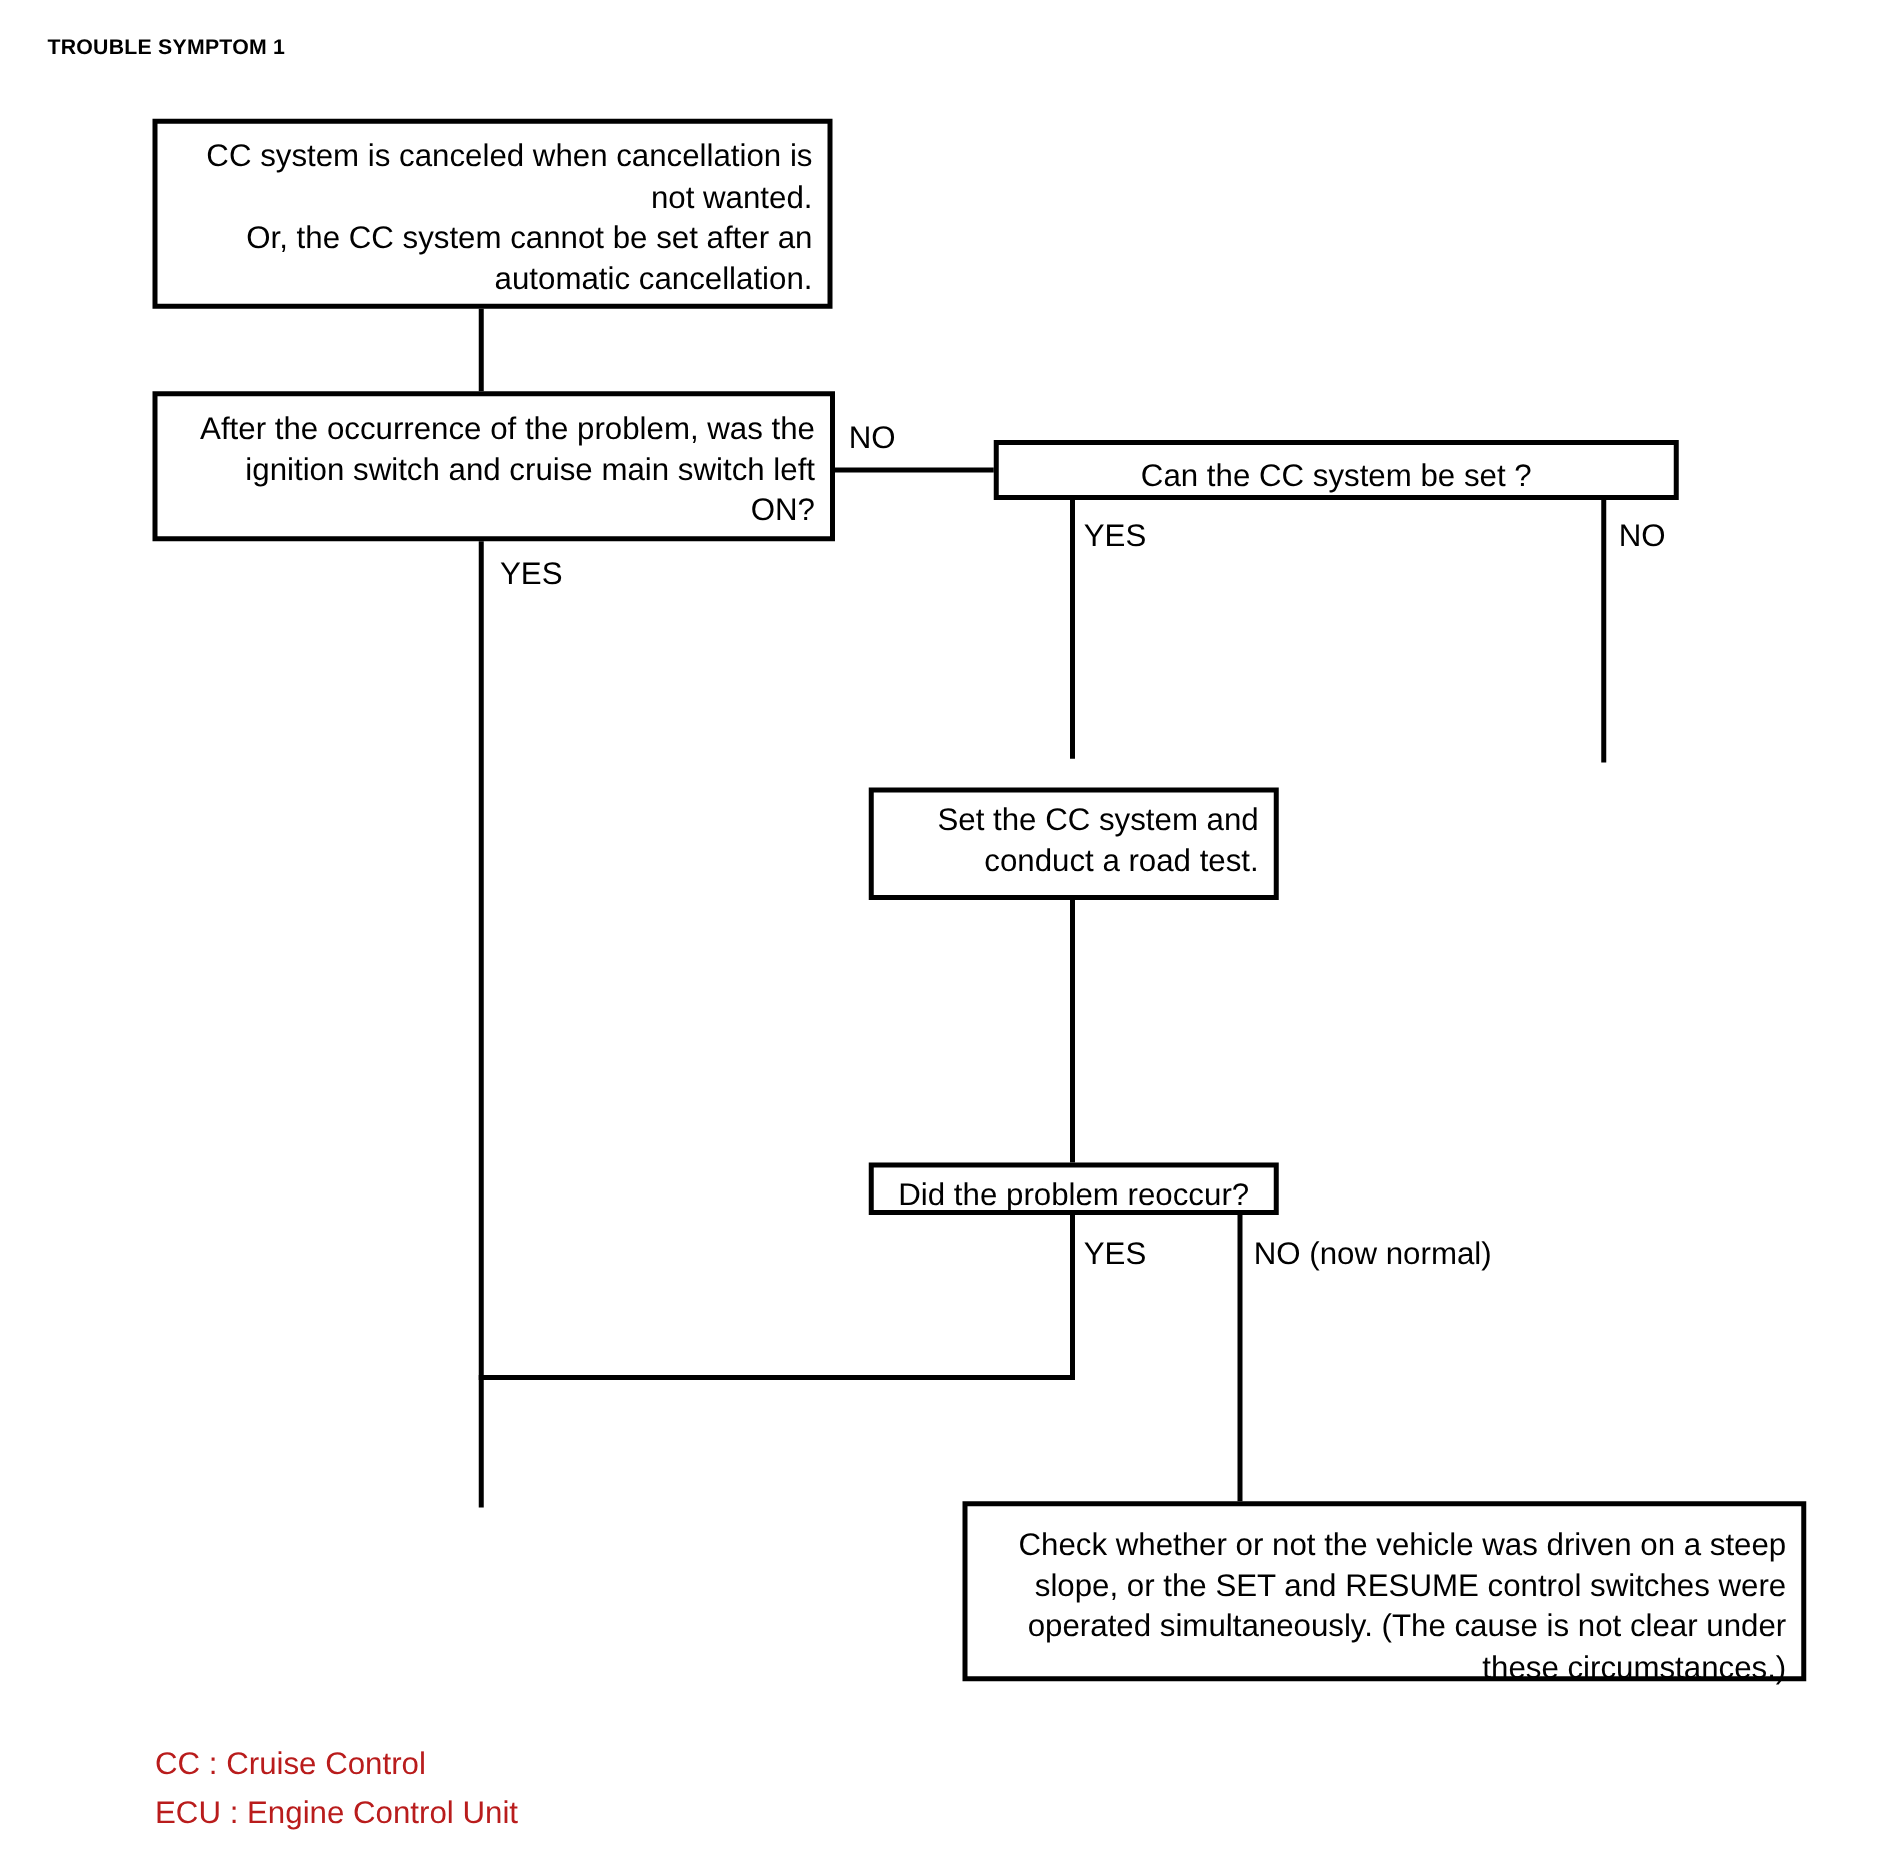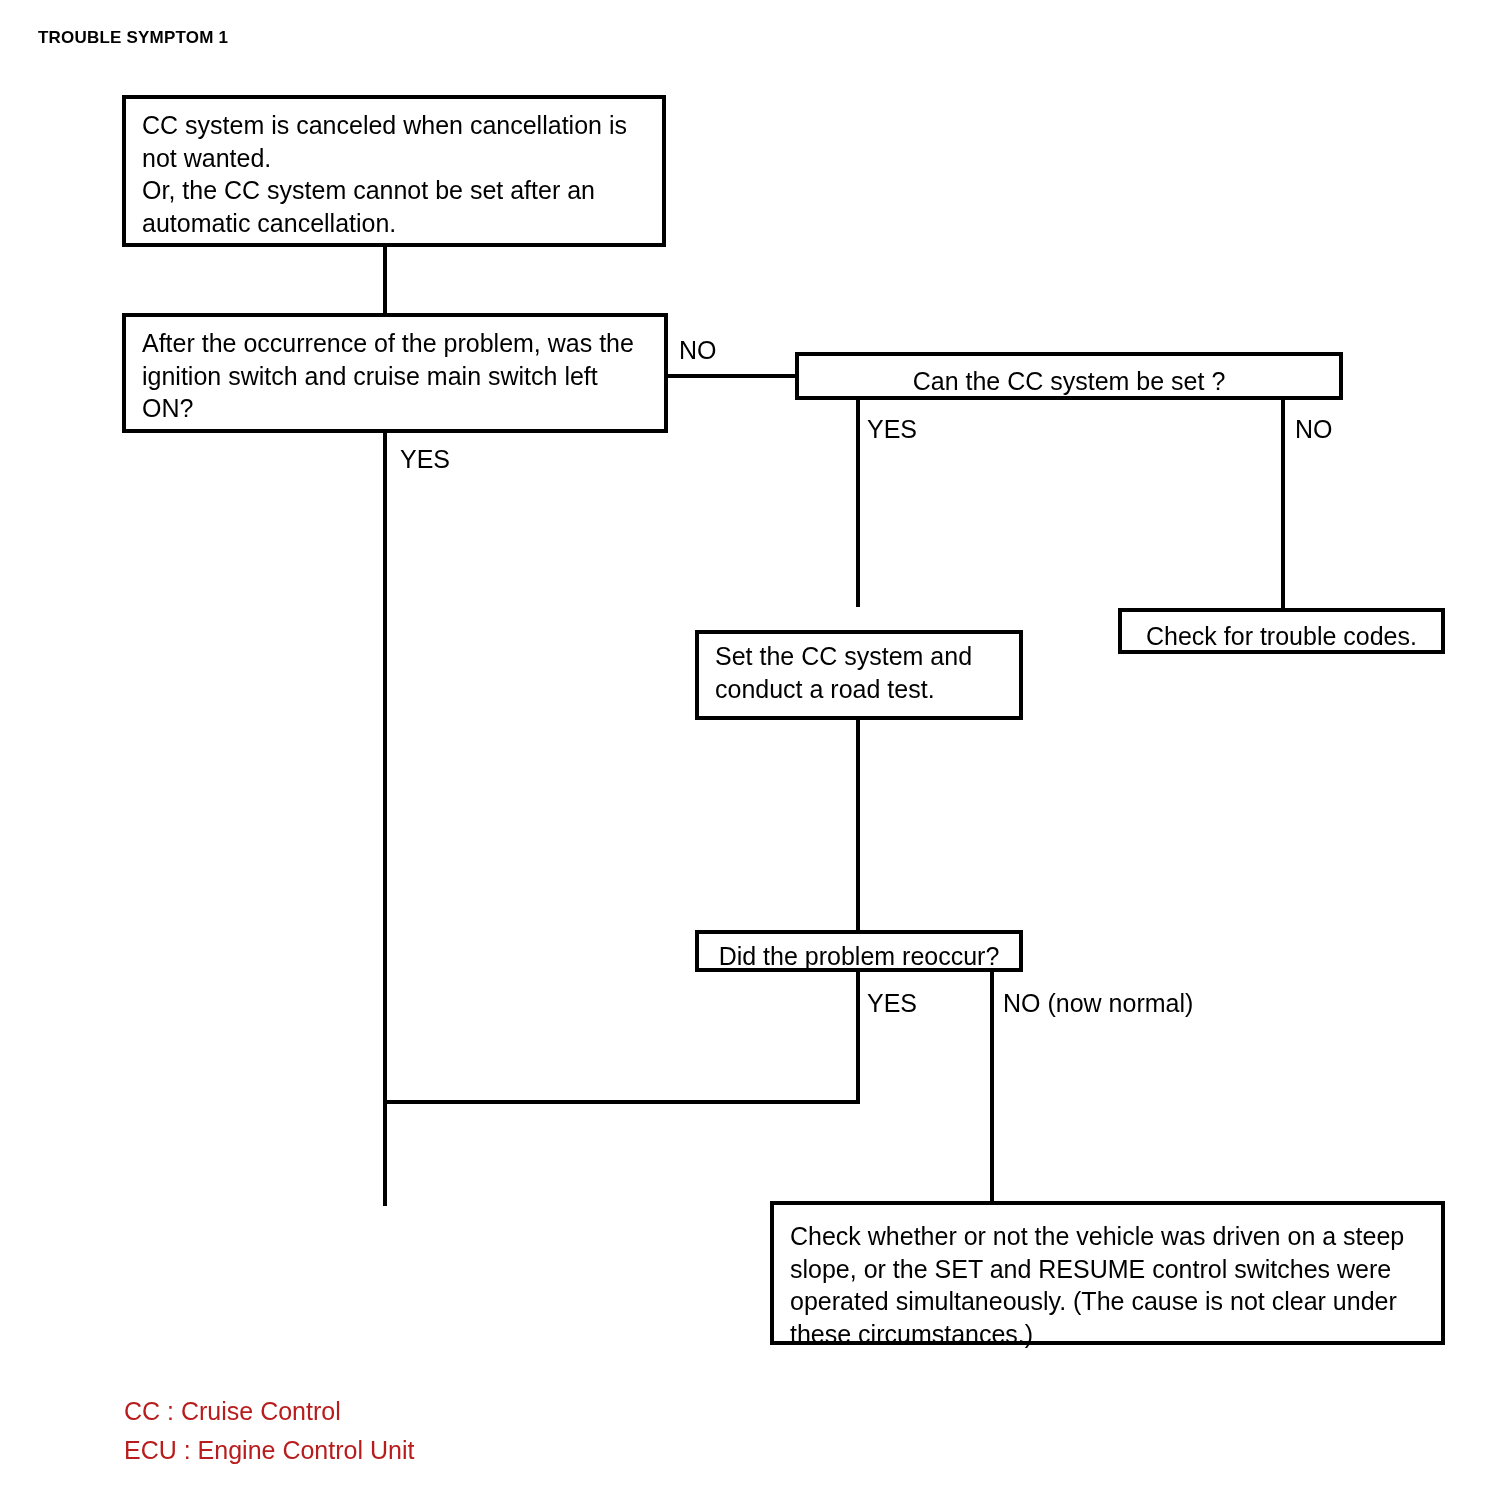--- a/index.html
+++ b/index.html
@@ -31,20 +31,21 @@
     position: absolute;
     box-sizing: border-box;
     border: 4px solid #000000;
     background: #ffffff;
     font-size: 25px;
     line-height: 1.30;
     color: #000000;
     padding: 10px 12px 8px 16px;
     white-space: pre-line;
     z-index: 3;
+    text-align: right;
   }
   .node.center {
     text-align: center;
     padding-left: 12px;
   }
   .edge {
     position: absolute;
     background: #000000;
     z-index: 1;
   }
@@ -102,21 +103,20 @@
 
   <div class="node center" style="left:795px; top:352px; width:548px; height:48px; padding-top:9px;">Can the CC system be set ?</div>
 
   <div class="node" style="left:122px; top:313px; width:546px; height:120px;">After the occurrence of the problem, was the
 ignition switch and cruise main switch left
 ON?</div>
 
   <div class="node" style="left:695px; top:630px; width:328px; height:90px; padding-top:6px;">Set the CC system and
 conduct a road test.</div>
 
-  <div class="node center" style="left:1118px; top:608px; width:327px; height:46px; padding-top:8px;">Check for trouble codes.</div>
 
   <div class="node center" style="left:695px; top:930px; width:328px; height:42px; padding-top:6px;">Did the problem reoccur?</div>
 
 
   <div class="node" style="left:770px; top:1201px; width:675px; height:144px; padding-top:15px;">Check whether or not the vehicle was driven on a steep
 slope, or the SET and RESUME control switches were
 operated simultaneously. (The cause is not clear under
 these circumstances.)</div>
 
   <div class="legend" style="left:124px; top:1392px;">CC : Cruise Control

